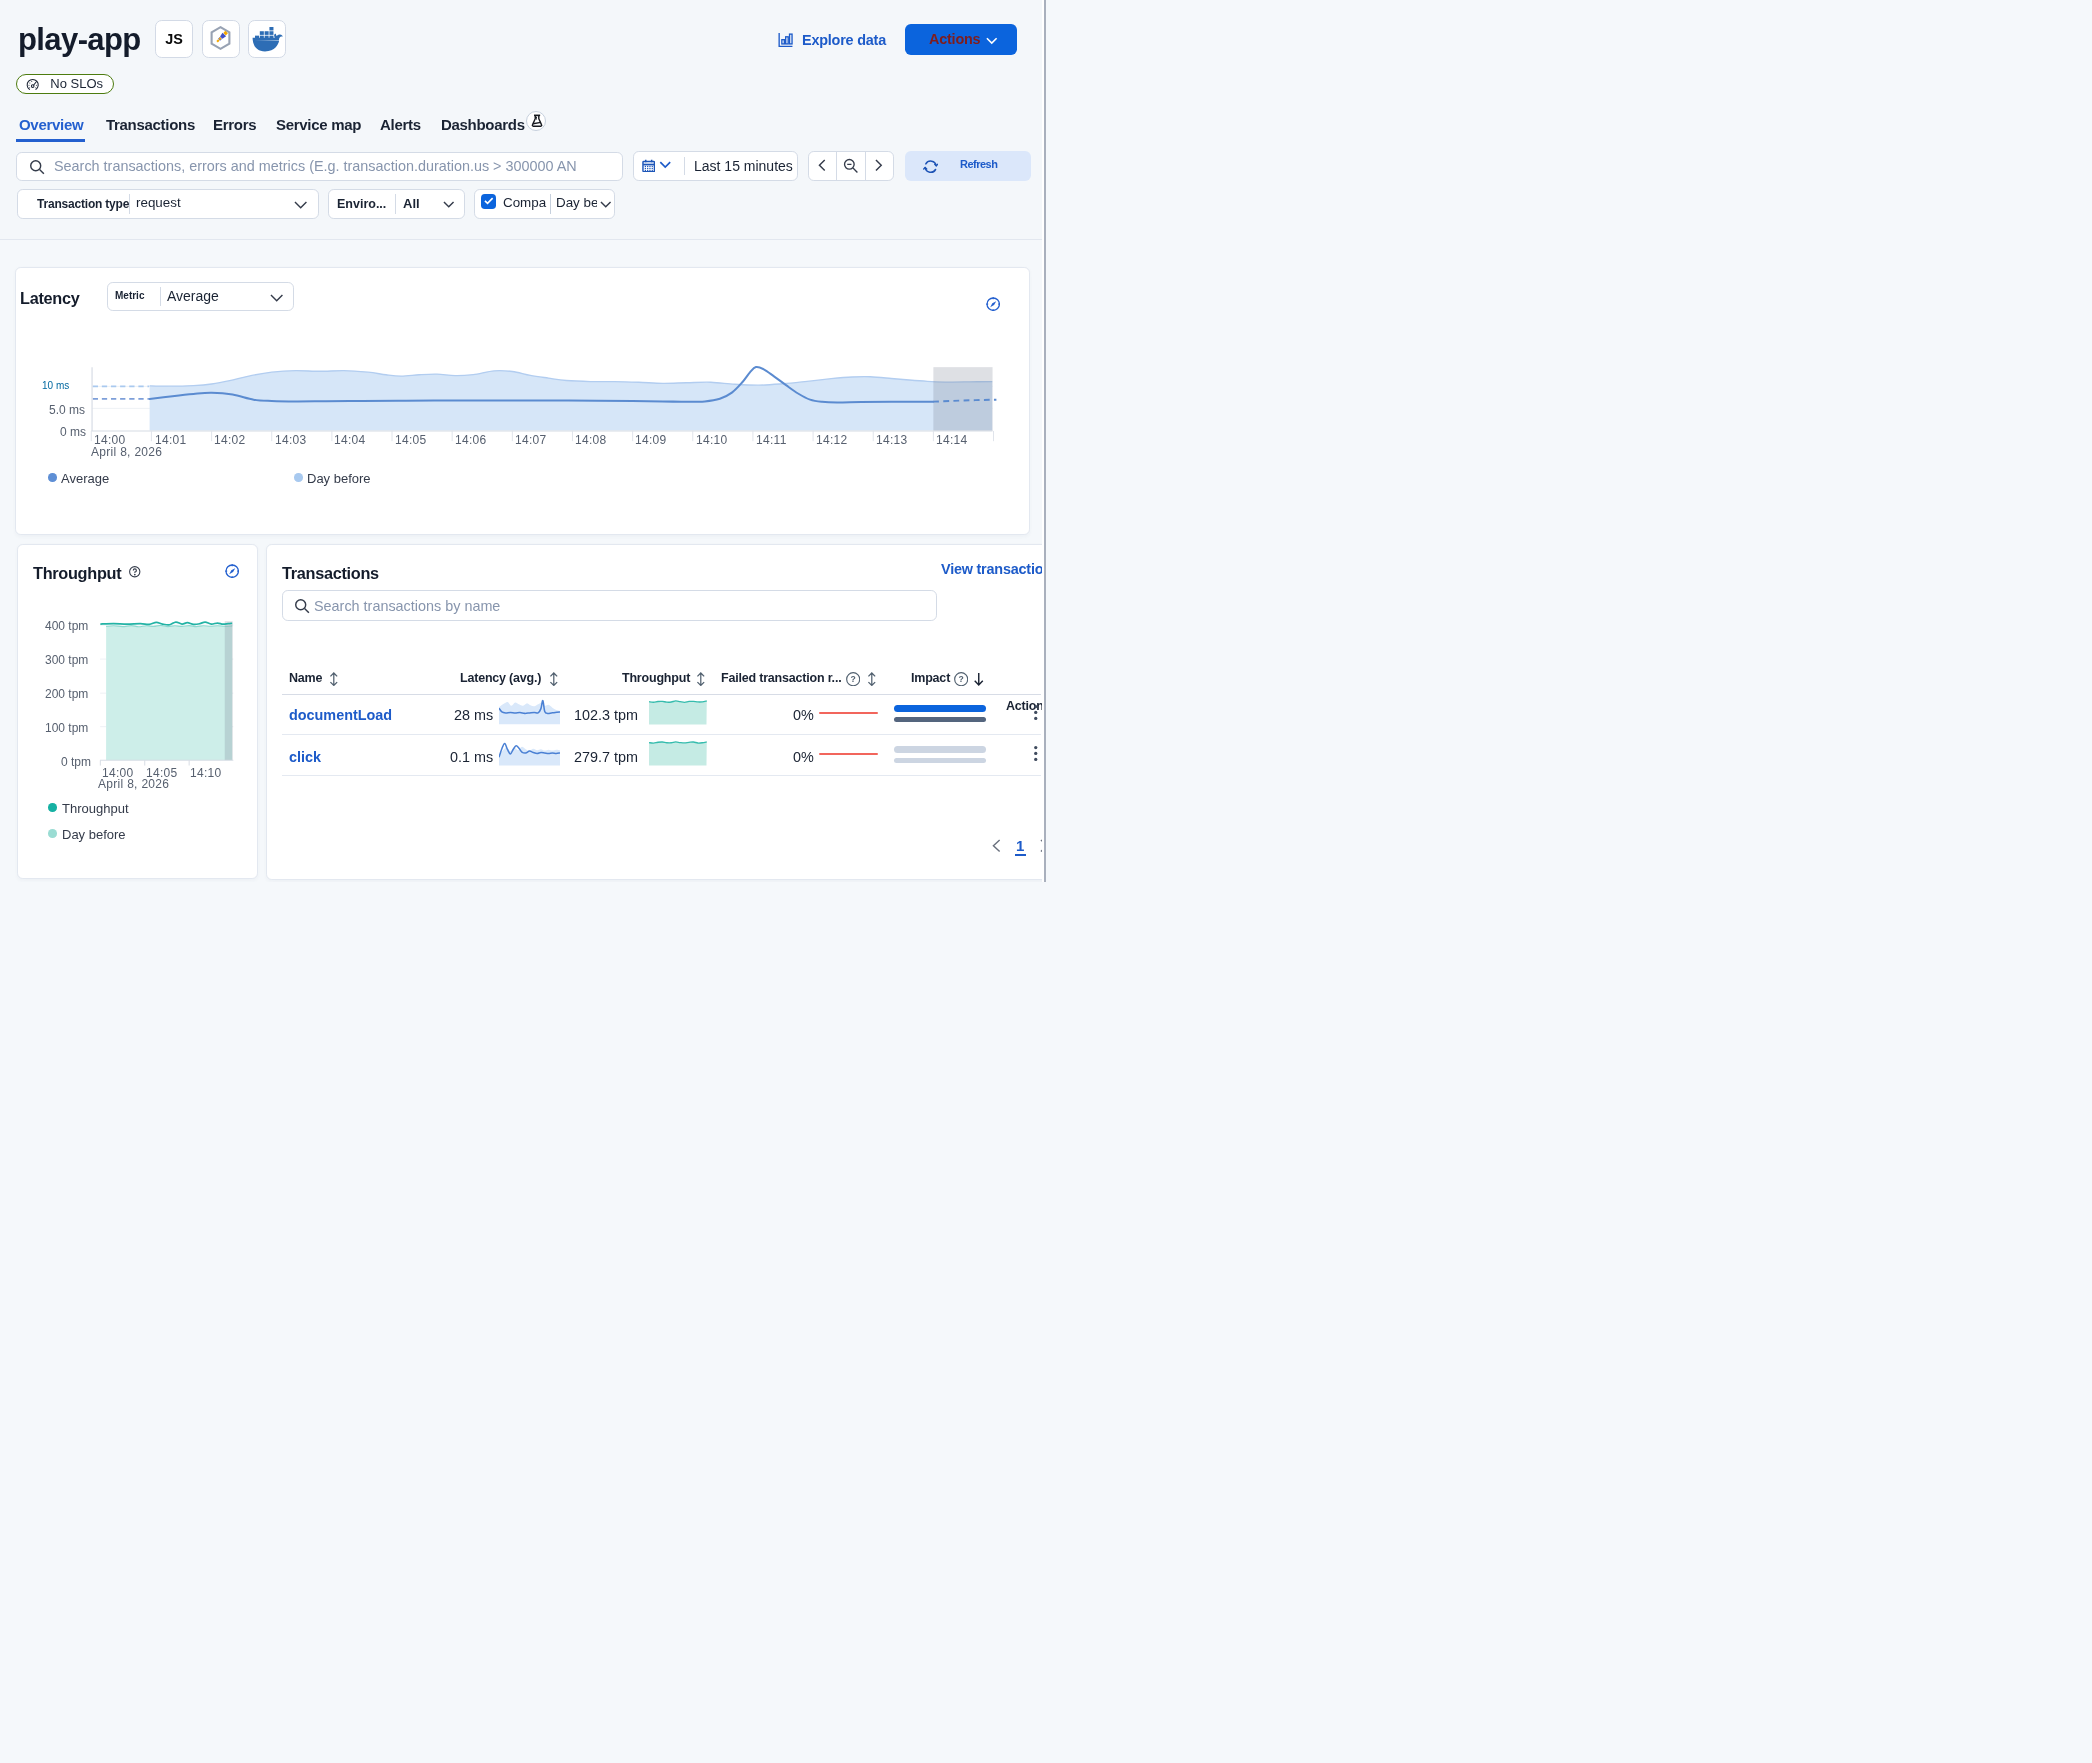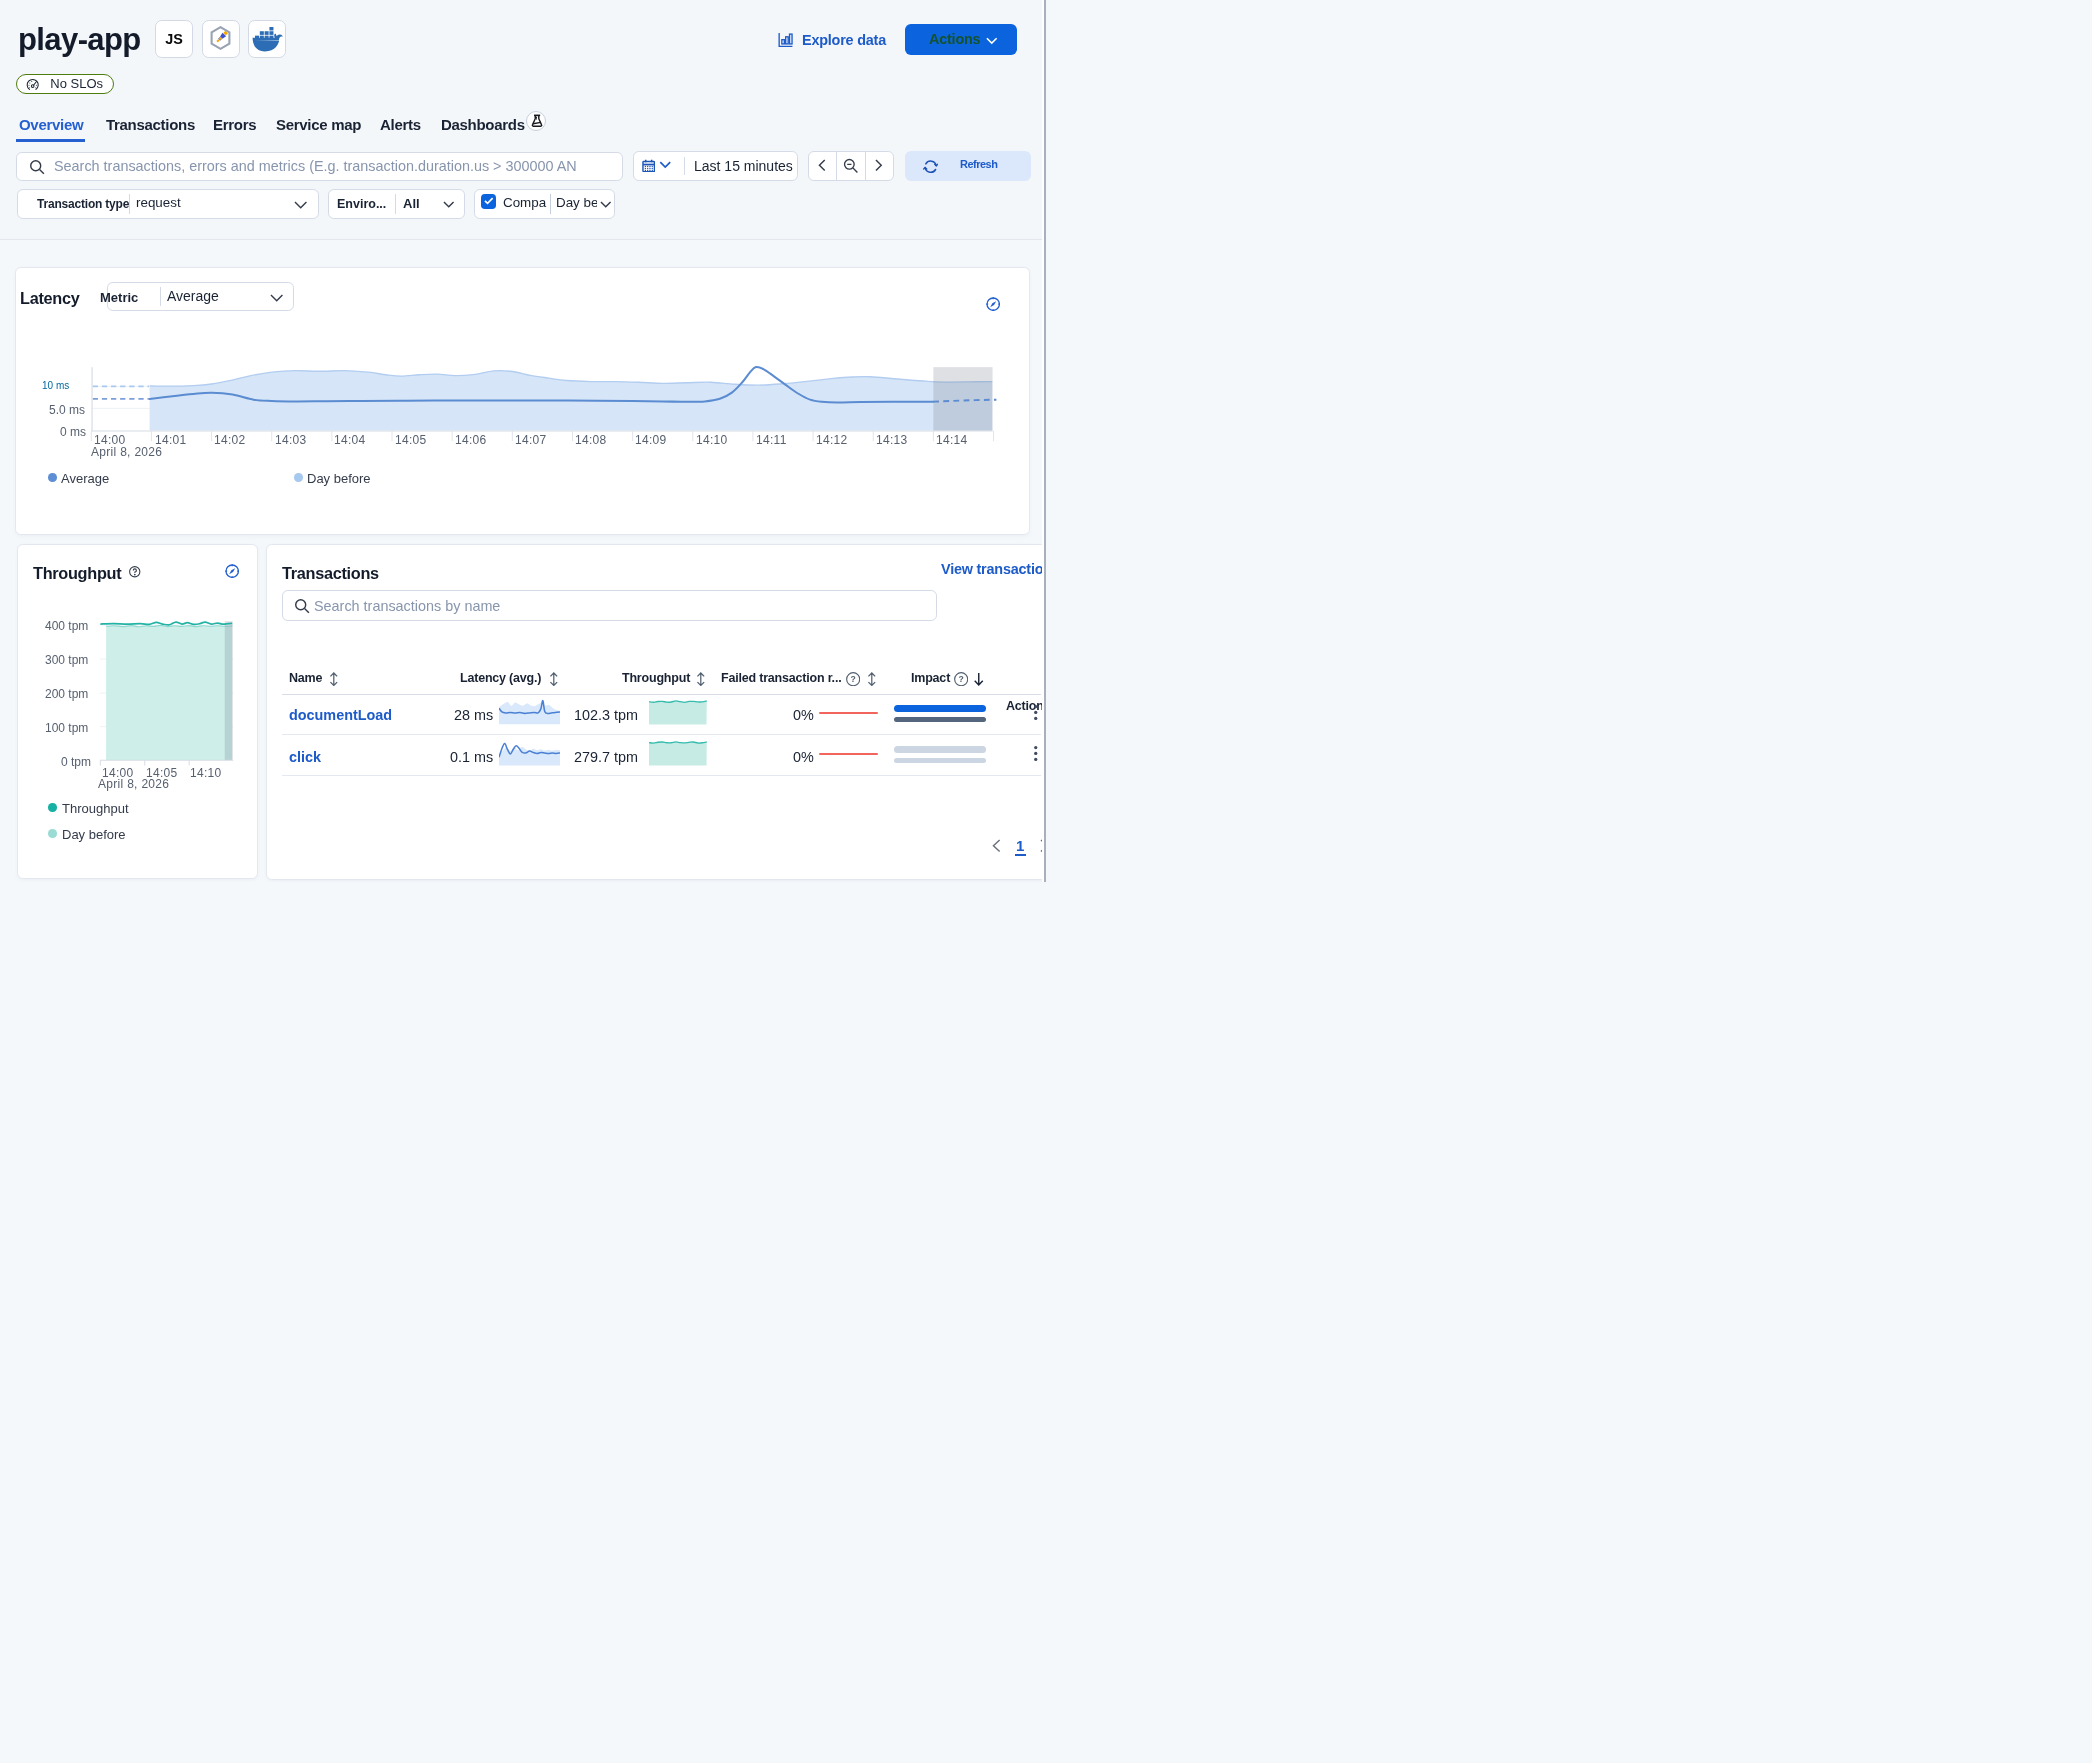--- a/index.html
+++ b/index.html
@@ -62,21 +62,21 @@
 </svg>
 
 <svg style="left:778px;top:32px;" width="15.4" height="15.4" viewBox="0 0 16 16" fill="none" stroke="#1d5bc9" stroke-width="1.4">
  <path d="M1.2 1 L1.2 15 L15 15" fill="none"></path>
  <rect x="4" y="8" width="2.6" height="4.4"></rect>
  <rect x="8" y="5" width="2.6" height="7.4"></rect>
  <rect x="12" y="2.2" width="2.6" height="10.2"></rect>
 </svg>
 <div class="abs bt" style="left:802px;top:32px;font-size:14.4px;font-weight:700;letter-spacing:-0.2px;">Explore data</div>
 <div class="abs" style="left:905px;top:24px;width:112px;height:31px;background:#0b64dd;border-radius:5.8px;"></div>
-<div class="abs" style="left:929px;top:31px;font-size:14.4px;font-weight:700;color:#14532d;letter-spacing:-0.2px;">Actions</div>
+<div class="abs" style="left:929px;top:31px;font-size:14.4px;font-weight:700;color:#7f1d1d;letter-spacing:-0.2px;">Actions</div>
 <svg style="left:986px;top:37px;" width="11.5" height="7.7" viewBox="0 0 13 8" fill="none" stroke="#fff" stroke-width="1.8">
     <path d="M1 1 L6.5 6.5 L12 1"></path>
   </svg>
 
 <div class="tab" style="left:19px;color:#2460cf;">Overview</div>
 <div class="abs" style="left:16.3px;top:139px;width:69px;height:2.5px;background:#2460cf;"></div>
 <div class="tab" style="left:106px;">Transactions</div>
 <div class="tab" style="left:213px;">Errors</div>
 <div class="tab" style="left:276px;">Service map</div>
 <div class="tab" style="left:380px;">Alerts</div>
@@ -166,21 +166,21 @@
 <div class="abs" style="left:503px;top:195px;font-size:13.4px;color:#1a2333;">Compa</div>
 <div class="abs" style="left:550px;top:194px;width:1px;height:20px;background:#c6d0dd;"></div>
 <div class="abs" style="left:556px;top:195px;font-size:13.4px;color:#1a2333;width:41px;overflow:hidden;white-space:nowrap;">Day bef</div>
 <svg style="left:600px;top:201px;" width="11.5" height="7.7" viewBox="0 0 12 8" fill="none" stroke="#343b4a" stroke-width="1.5">
     <path d="M1 1 L6 6 L11 1"></path>
   </svg>
 
 <div class="panel" style="left:15.4px;top:267px;width:1015px;height:268px;"></div>
 <div class="abs" style="left:20px;top:289px;font-size:16.3px;font-weight:700;color:#141c2b;letter-spacing:-0.3px;">Latency</div>
 <div class="ctrl" style="left:107px;top:282px;width:187px;height:29px;"></div>
-<div class="abs" style="left:100px;top:290px;font-size:13px;font-weight:700;color:#1a2333;">Metric</div>
+<div class="abs" style="left:115px;top:290px;font-size:10px;font-weight:700;color:#1a2333;">Metric</div>
 <div class="abs" style="left:160px;top:287px;width:1px;height:19px;background:#d4dbe6;"></div>
 <div class="abs" style="left:167px;top:288px;font-size:14px;color:#1a2333;">Average</div>
 <svg style="left:270px;top:294px;" width="13.4" height="8.6" viewBox="0 0 14 9" fill="none" stroke="#343b4a" stroke-width="1.5">
     <path d="M1 1 L7 7 L13 1"></path>
   </svg>
 <svg style="left:986px;top:297px;" width="14.4" height="14.4" viewBox="0 0 20 20" fill="none" stroke="#2460cf" stroke-width="1.8">
  <circle cx="10" cy="10" r="8.6"></circle>
  <path d="M10 0.4 L10 3 M10 17 L10 19.6 M0.4 10 L3 10 M17 10 L19.6 10" stroke-width="1.6"></path>
  <path d="M14.2 5.8 L11.2 11.2 L5.8 14.2 L8.8 8.8 Z" fill="#2460cf" stroke="none"></path>
 </svg>

